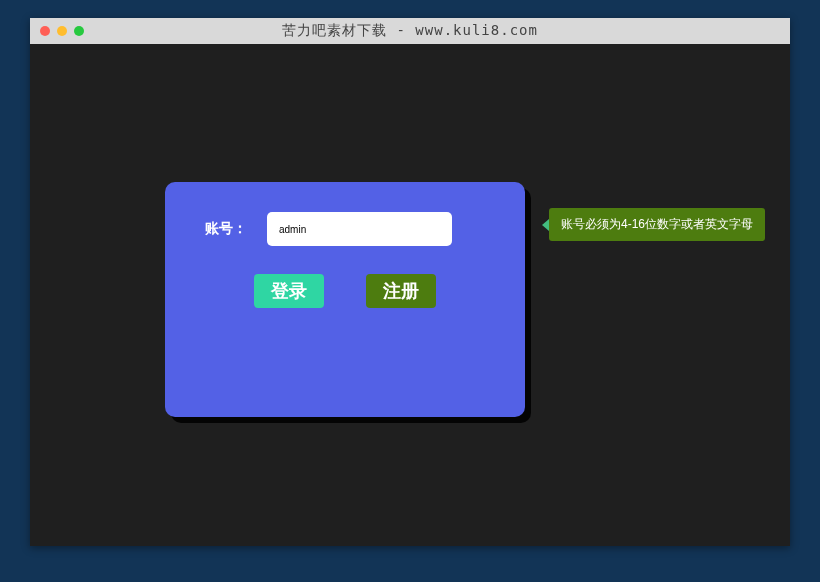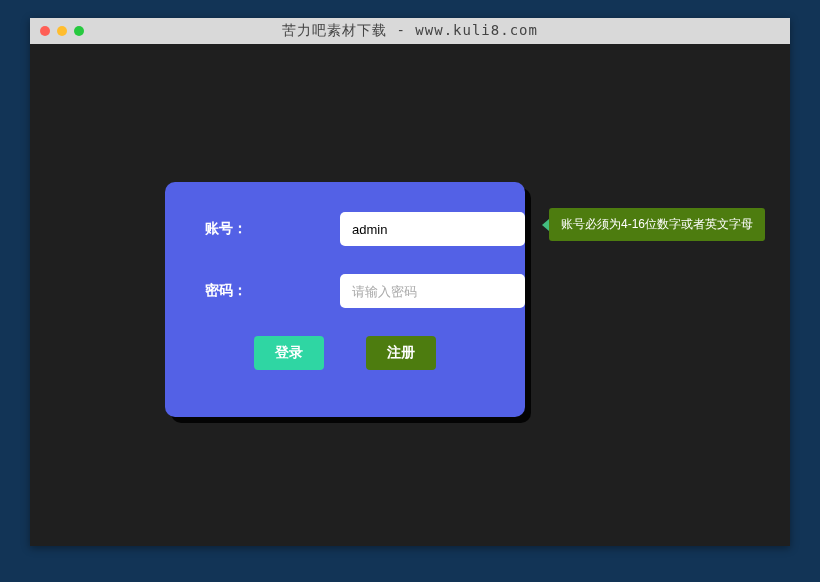--- a/index.html
+++ b/index.html
@@ -64,54 +64,54 @@
   width: 360px;
   height: 235px;
   background: #5361e6;
   border-radius: 10px;
   box-shadow: 6px 6px 0 rgba(0,0,0,0.85);
   padding: 30px 0 0 0;
 }
 .form-row {
   display: flex;
   align-items: center;
-  justify-content: space-between;
+  justify-content: flex-start;
   padding-left: 40px;
   margin-bottom: 28px;
 }
 .form-label {
   color: #fff;
   font-size: 14px;
   font-weight: bold;
   width: 62px;
 }
 .form-input {
   width: 185px;
   height: 34px;
   border: none;
   border-radius: 5px;
   padding: 0 12px;
-  font-size: 13px;
+  font-size: 10px;
   outline: none;
   background: #fff;
 }
 .form-input::placeholder { color: #aaa; }
 .btn-row {
   display: flex;
   justify-content: center;
   gap: 42px;
   margin-top: 12px;
 }
 .btn {
   width: 70px;
   height: 34px;
   border: none;
   border-radius: 4px;
   color: #fff;
-  font-size: 14px;
+  font-size: 18px;
   font-weight: bold;
   cursor: pointer;
 }
 .btn-login { background: #2fd6a3; }
 .btn-register { background: #4d7c0f; }
 .tooltip {
   position: absolute;
   left: 519px;
   top: 164px;
   background: #4d7c0f;
@@ -143,24 +143,20 @@
       <div class="light green"></div>
     </div>
     <div class="title-text">苦力吧素材下载 - www.kuli8.com</div>
   </div>
   <div class="content">
     <div class="login-card">
       <div class="form-row">
         <span class="form-label">账号：</span>
         <input class="form-input" type="text" value="admin" style="">
       </div>
-      <div class="form-row">
-        <span class="form-label">密码：</span>
-        <input class="form-input" type="password" placeholder="请输入密码" style="">
-      </div>
       <div class="btn-row">
         <button class="btn btn-login">登录</button>
         <button class="btn btn-register">注册</button>
       </div>
     </div>
     <div class="tooltip">账号必须为4-16位数字或者英文字母</div>
   </div>
 </div>
 
 </body></html>

